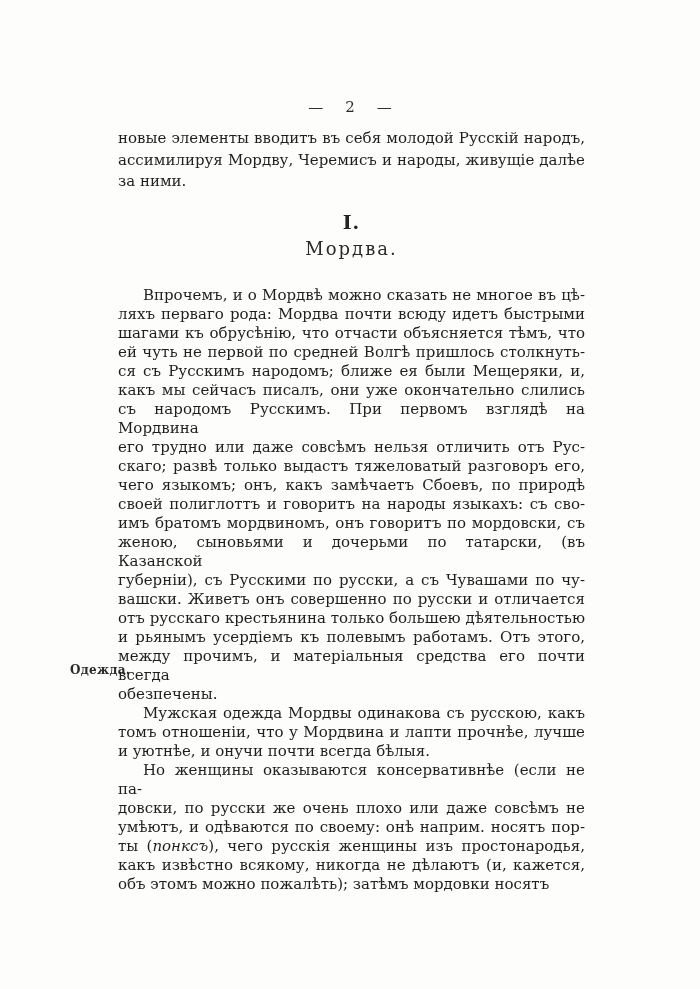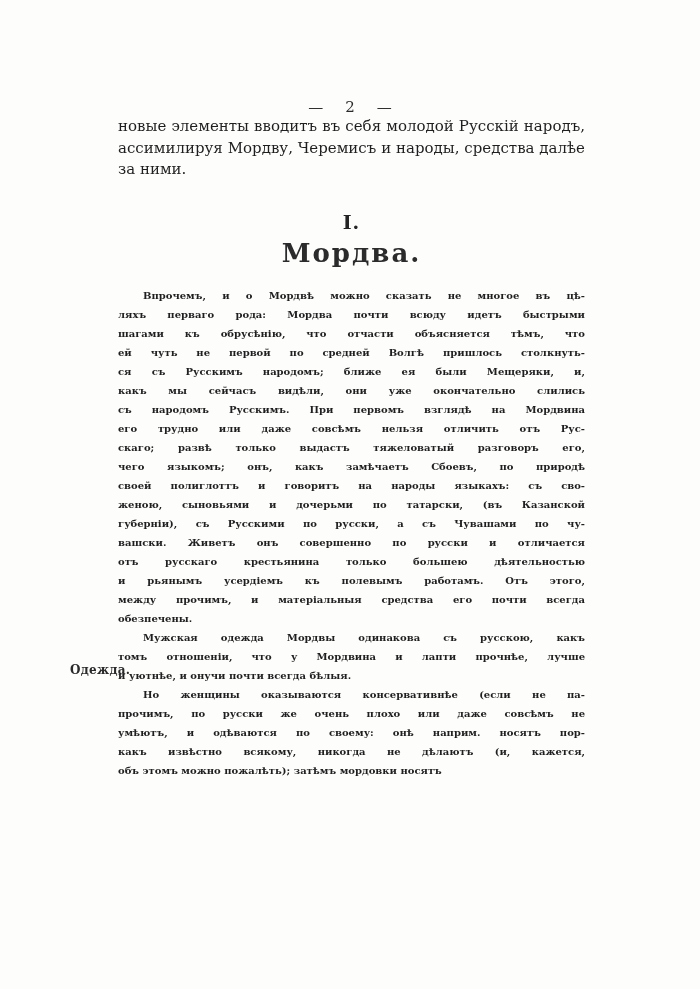--- a/index.html
+++ b/index.html
@@ -28,51 +28,50 @@
     font-size: 15px;
     color: #2a2a2a;
   }
   .page-header .dash { letter-spacing: 0; }
   .text-col {
     position: absolute;
     left: 118px;
     width: 467px;
   }
   .continuation {
-    top: 116px;
+    top: 128px;
     font-size: 15px;
     line-height: 21.5px;
   }
   .section-numeral {
     position: absolute;
     top: 211px;
     left: 118px;
     width: 467px;
     text-align: center;
     font-size: 19px;
     font-weight: bold;
     letter-spacing: 1px;
     color: #242424;
   }
   .section-title {
     position: absolute;
     top: 238px;
     left: 118px;
     width: 467px;
     text-align: center;
-    font-size: 26px;
-    font-weight: bold;
+    font-size: 18px;
+    font-weight: normal;
     letter-spacing: 2px;
     color: #2b2b2b;
   }
   .body-text {
     top: 286px;
-    font-size: 10px;
+    font-size: 15px;
     line-height: 19px;
-    font-weight: bold;
   }
   .line {
     text-align: justify;
     text-align-last: justify;
     white-space: normal;
   }
   .line.last {
     text-align-last: left;
   }
   .line.indent {
@@ -95,51 +94,53 @@
 <div class="page">
 
   <div class="page-header">
     <span class="dash">—</span>
     <span class="num">2</span>
     <span class="dash">—</span>
   </div>
 
   <div class="text-col continuation" id="continuation">
       <div class="line"><span>новые элементы вводитъ въ себя молодой Русскій народъ,</span></div>
-      <div class="line"><span>ассимилируя Мордву, Черемисъ и народы, средства далѣе</span></div>
+      <div class="line"><span>ассимилируя Мордву, Черемисъ и народы, живущіе далѣе</span></div>
       <div class="line last"><span>за ними.</span></div>
     </div>
 
   <div class="section-numeral">I.</div>
   <div class="section-title">Мордва.</div>
 
   <div class="margin-note">Одежда.</div>
 
   <div class="text-col body-text" id="body-text">
       <div class="line indent"><span>Впрочемъ, и о Мордвѣ можно сказать не многое въ цѣ-</span></div>
       <div class="line"><span>ляхъ перваго рода: Мордва почти всюду идетъ быстрыми</span></div>
       <div class="line"><span>шагами къ обрусѣнію, что отчасти объясняется тѣмъ, что</span></div>
       <div class="line"><span>ей чуть не первой по средней Волгѣ пришлось столкнуть-</span></div>
       <div class="line"><span>ся съ Русскимъ народомъ; ближе ея были Мещеряки, и,</span></div>
-      <div class="line"><span>какъ мы сейчасъ видѣли, они уже окончательно слились</span></div>
+      <div class="line"><span>какъ мы сейчасъ писалъ, они уже окончательно слились</span></div>
       <div class="line"><span>съ народомъ Русскимъ. При первомъ взглядѣ на Мордвина</span></div>
       <div class="line"><span>его трудно или даже совсѣмъ нельзя отличить отъ Рус-</span></div>
       <div class="line"><span>скаго; развѣ только выдастъ тяжеловатый разговоръ его,</span></div>
       <div class="line"><span>чего языкомъ; онъ, какъ замѣчаетъ Сбоевъ, по природѣ</span></div>
       <div class="line"><span>своей полиглоттъ и говоритъ на народы языкахъ: съ сво-</span></div>
+      <div class="line"><span>имъ братомъ мордвиномъ, онъ говоритъ по мордовски, съ</span></div>
       <div class="line"><span>женою, сыновьями и дочерьми по татарски, (въ Казанской</span></div>
       <div class="line"><span>губерніи), съ Русскими по русски, а съ Чувашами по чу-</span></div>
       <div class="line"><span>вашски. Живетъ онъ совершенно по русски и отличается</span></div>
       <div class="line"><span>отъ русскаго крестьянина только большею дѣятельностью</span></div>
       <div class="line"><span>и рьянымъ усердіемъ къ полевымъ работамъ. Отъ этого,</span></div>
       <div class="line"><span>между прочимъ, и матеріальныя средства его почти всегда</span></div>
       <div class="line last"><span>обезпечены.</span></div>
       <div class="line indent"><span>Мужская одежда Мордвы одинакова съ русскою, какъ</span></div>
       <div class="line"><span>томъ отношеніи, что у Мордвина и лапти прочнѣе, лучше</span></div>
       <div class="line last"><span>и уютнѣе, и онучи почти всегда бѣлыя.</span></div>
       <div class="line indent"><span>Но женщины оказываются консервативнѣе (если не па-</span></div>
-      <div class="line"><span>прочимъ, по русски же очень плохо или даже совсѣмъ не</span></div>
+      <div class="line"><span>довски, по русски же очень плохо или даже совсѣмъ не</span></div>
       <div class="line"><span>умѣютъ, и одѣваются по своему: онѣ наприм. носятъ пор-</span></div>
+      <div class="line"><span>ты (</span><i>понксъ</i><span>), чего русскія женщины изъ простонародья,</span></div>
       <div class="line"><span>какъ извѣстно всякому, никогда не дѣлаютъ (и, кажется,</span></div>
       <div class="line last"><span>объ этомъ можно пожалѣть); затѣмъ мордовки носятъ</span></div>
     </div>
 
 </div>
 
 </body></html>

